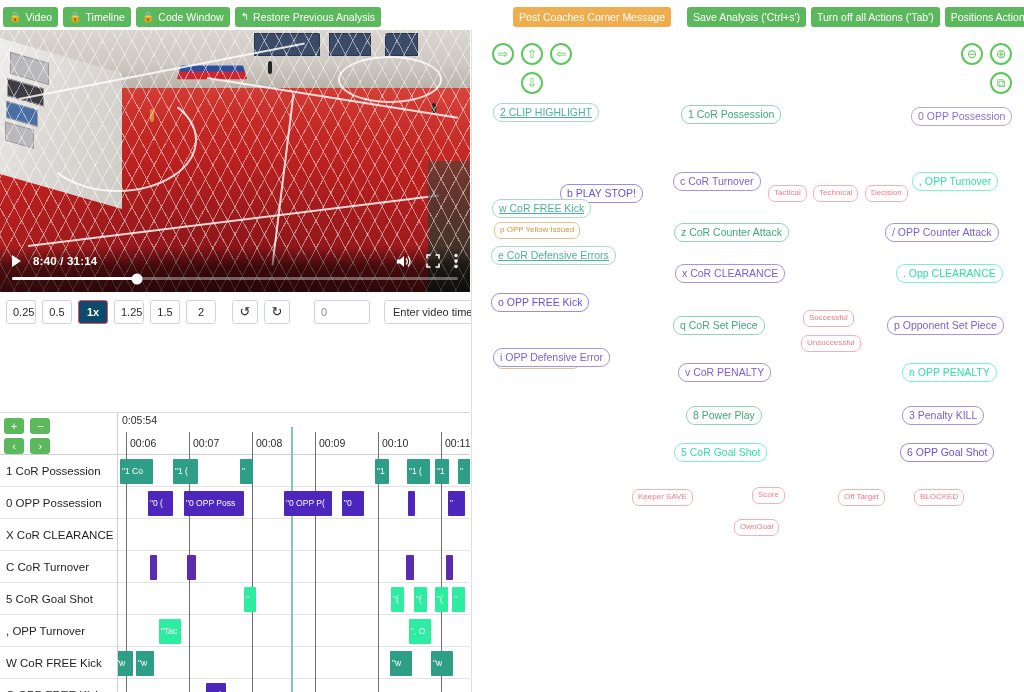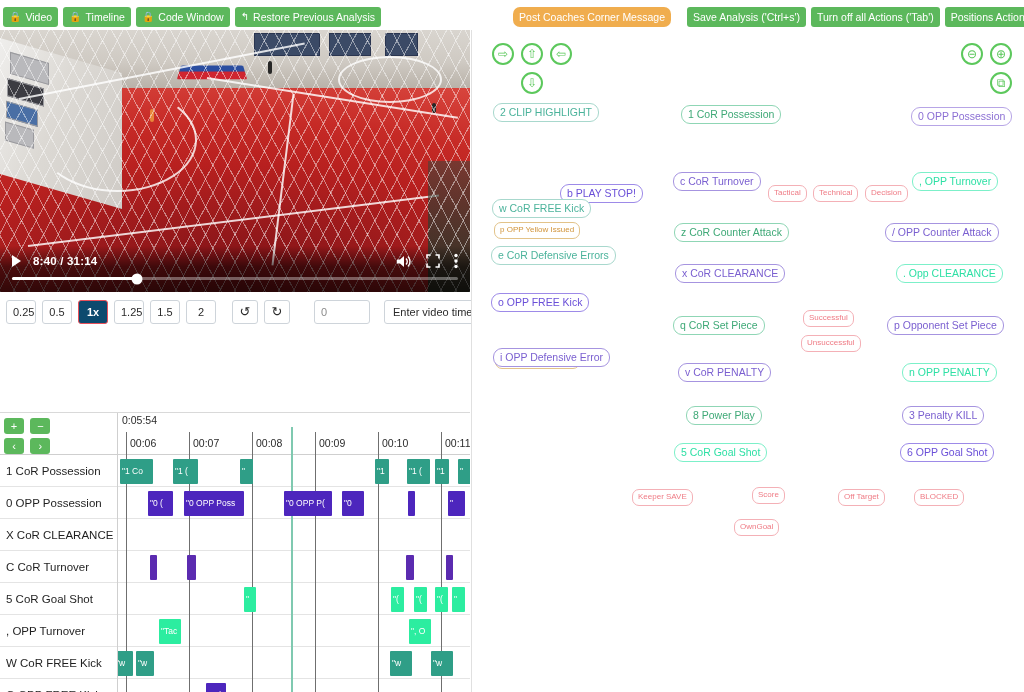--- a/index.html
+++ b/index.html
@@ -29,21 +29,21 @@
     font-size: 10.5px;
     line-height: 20px;
     color: #fff;
     border: none;
     white-space: nowrap;
     cursor: pointer;
     font-family: "Liberation Sans", sans-serif;
   }
   .tb-green { background: #5cb85c; }
   .tb-orange { background: #f0ad4e; }
-  .tb-gap-lg { margin-left: 132px; border-radius: 7px; }
+  .tb-gap-lg { margin-left: 132px; }
   .tb-gap-md { margin-left: 16px; }
   .tb-sp { margin-left: 5px; }
   .ico-lock, .ico-undo { font-size: 10px; display:inline-block; }
 
   
   .left-panel {
     position: absolute; left: 0; top: 30px;
     width: 470px; height: 662px;
   }
 
@@ -279,21 +279,21 @@
     border: 1px solid;
     background: #fff;
     padding: 1px 6px 2px 6px;
     font-size: 10.5px;
     line-height: 14px;
     white-space: nowrap;
     cursor: pointer;
     font-family: "Liberation Sans", sans-serif;
   }
   .tag.sm { font-size: 8px; line-height: 12px; padding: 1px 5px 2px 5px; border-radius: 7px; }
-  .c-teal   { color:#4bb39b; border-color:#a8d8cd; }
+  .c-teal   { color:#4bb39b; border-color:#a8d8cd;text-decoration:underline; }
   .c-green  { color:#3fa977; border-color:#8fd6b5; }
   .c-purple { color:#8b6fd4; border-color:#b7a5e6; }
   .c-vio    { color:#6a4fd8; border-color:#9d8ae8; }
   .c-mint   { color:#2ee0a5; border-color:#7cf0c9; }
   .c-red    { color:#ef7b85; border-color:#f4b0b6; }
   .c-amber  { color:#d1943a; border-color:#e3c389; }
   .c-dvio   { color:#7a5fd0; border-color:#a694e0; }
 </style>
 </head>
 <body>

